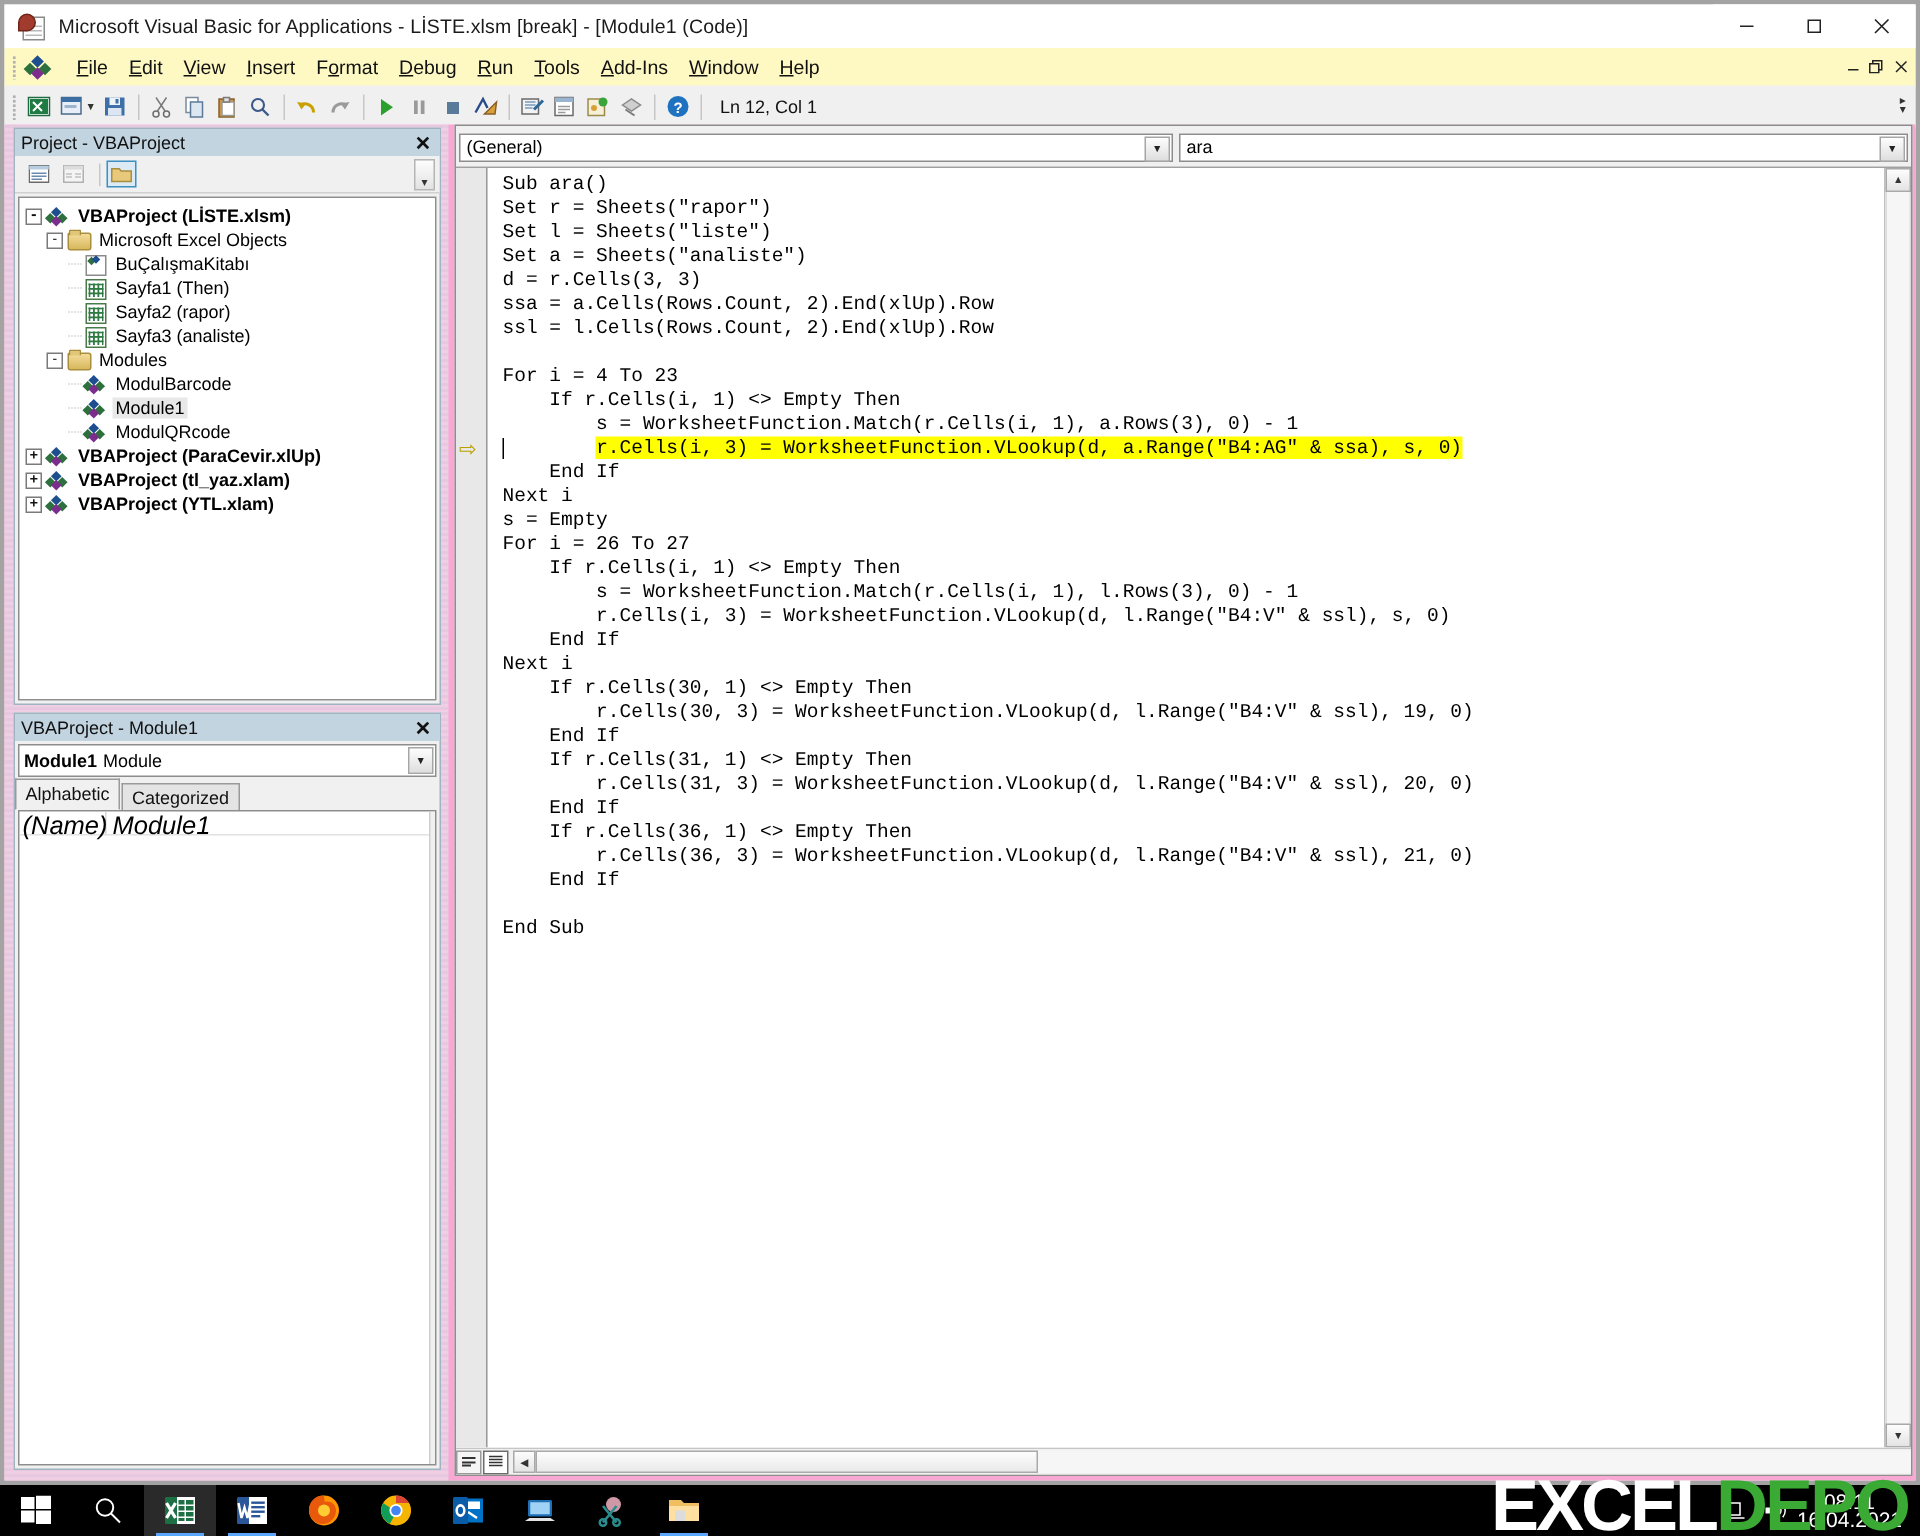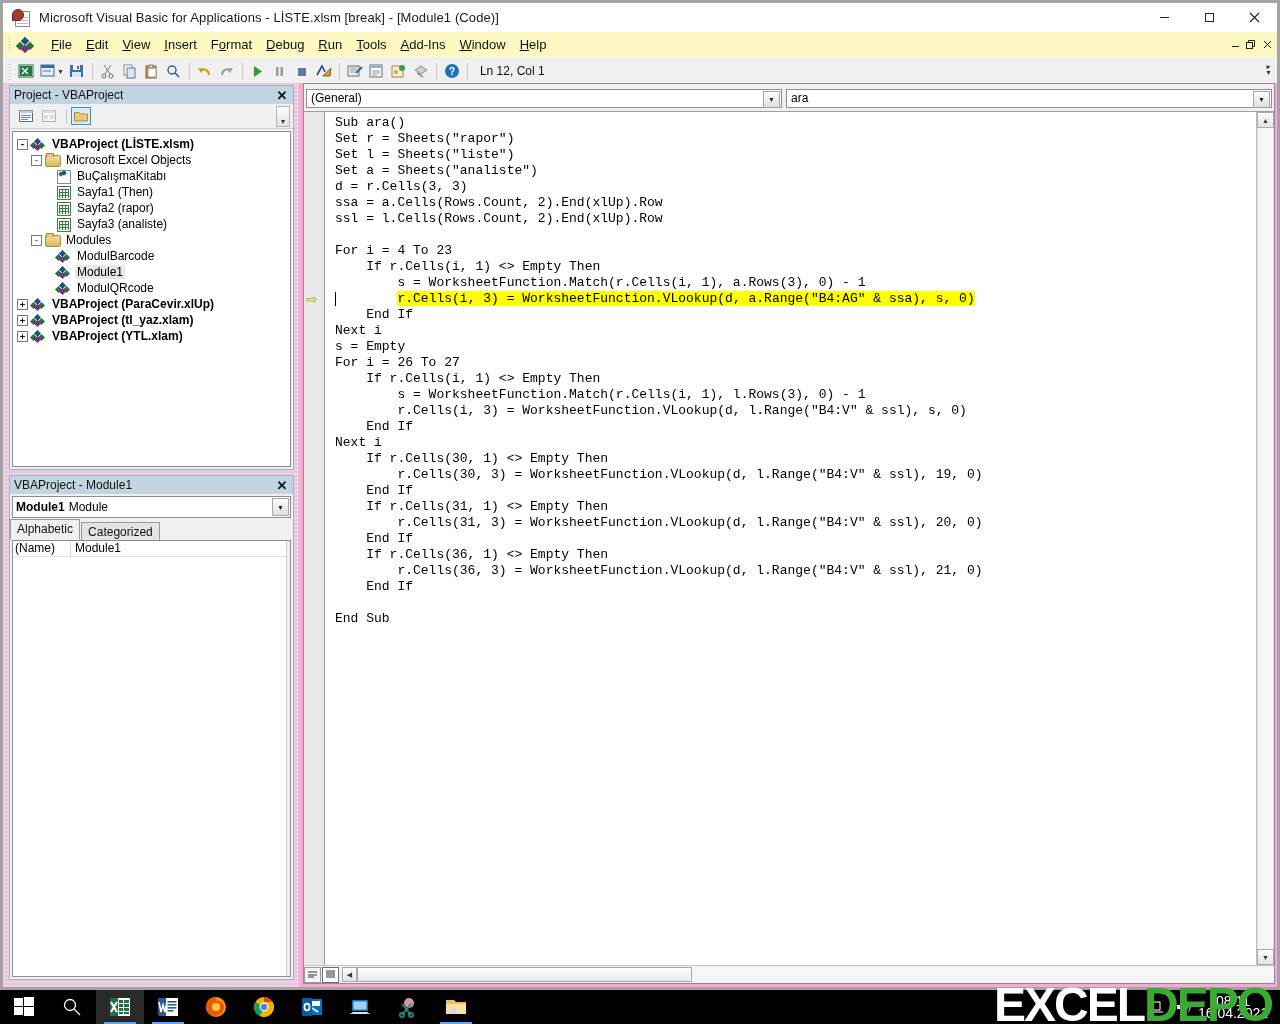--- a/index.html
+++ b/index.html
@@ -218,21 +218,21 @@
   .prop-tabs{display:flex;align-items:flex-end;height:20px;padding-left:0;flex:none;}
   .ptab{
     font-size:12px;padding:2px 6px 2px 6px;border:1px solid #9a9a9a;border-bottom:none;
     background:#e4e4e4;color:#111;margin-right:1px;position:relative;top:1px;
   }
   .ptab.active{background:#f0f0f0;padding-bottom:3px;top:0;border-bottom:1px solid #f0f0f0;}
   #prop-grid{
     flex:1;margin:0 2px 2px 2px;background:#fff;border:1px solid #8d8d8d;
     position:relative;overflow:hidden;
   }
-  .prow{display:flex;height:15px;border-bottom:1px solid #e2e2e2;font-size:12px;}
+  .prow{display:flex;height:15px;border-bottom:1px solid #e2e2e2;font-size:17px;font-style:italic;}
   .prow .pname{width:55px;padding-left:2px;border-right:1px solid #d7d7d7;color:#000;}
   .prow .pval{padding-left:4px;color:#000;}
   #prop-grid .gutter{
     position:absolute;right:0;top:0;bottom:0;width:3px;background:#f0f0f0;border-left:1px solid #cfcfcf;
   }
 
   
   #code-window{
     position:absolute;left:300px;top:0;right:2px;bottom:3px;
     background:#f0f0f0;border:1px solid #8d8d8d;box-sizing:border-box;

